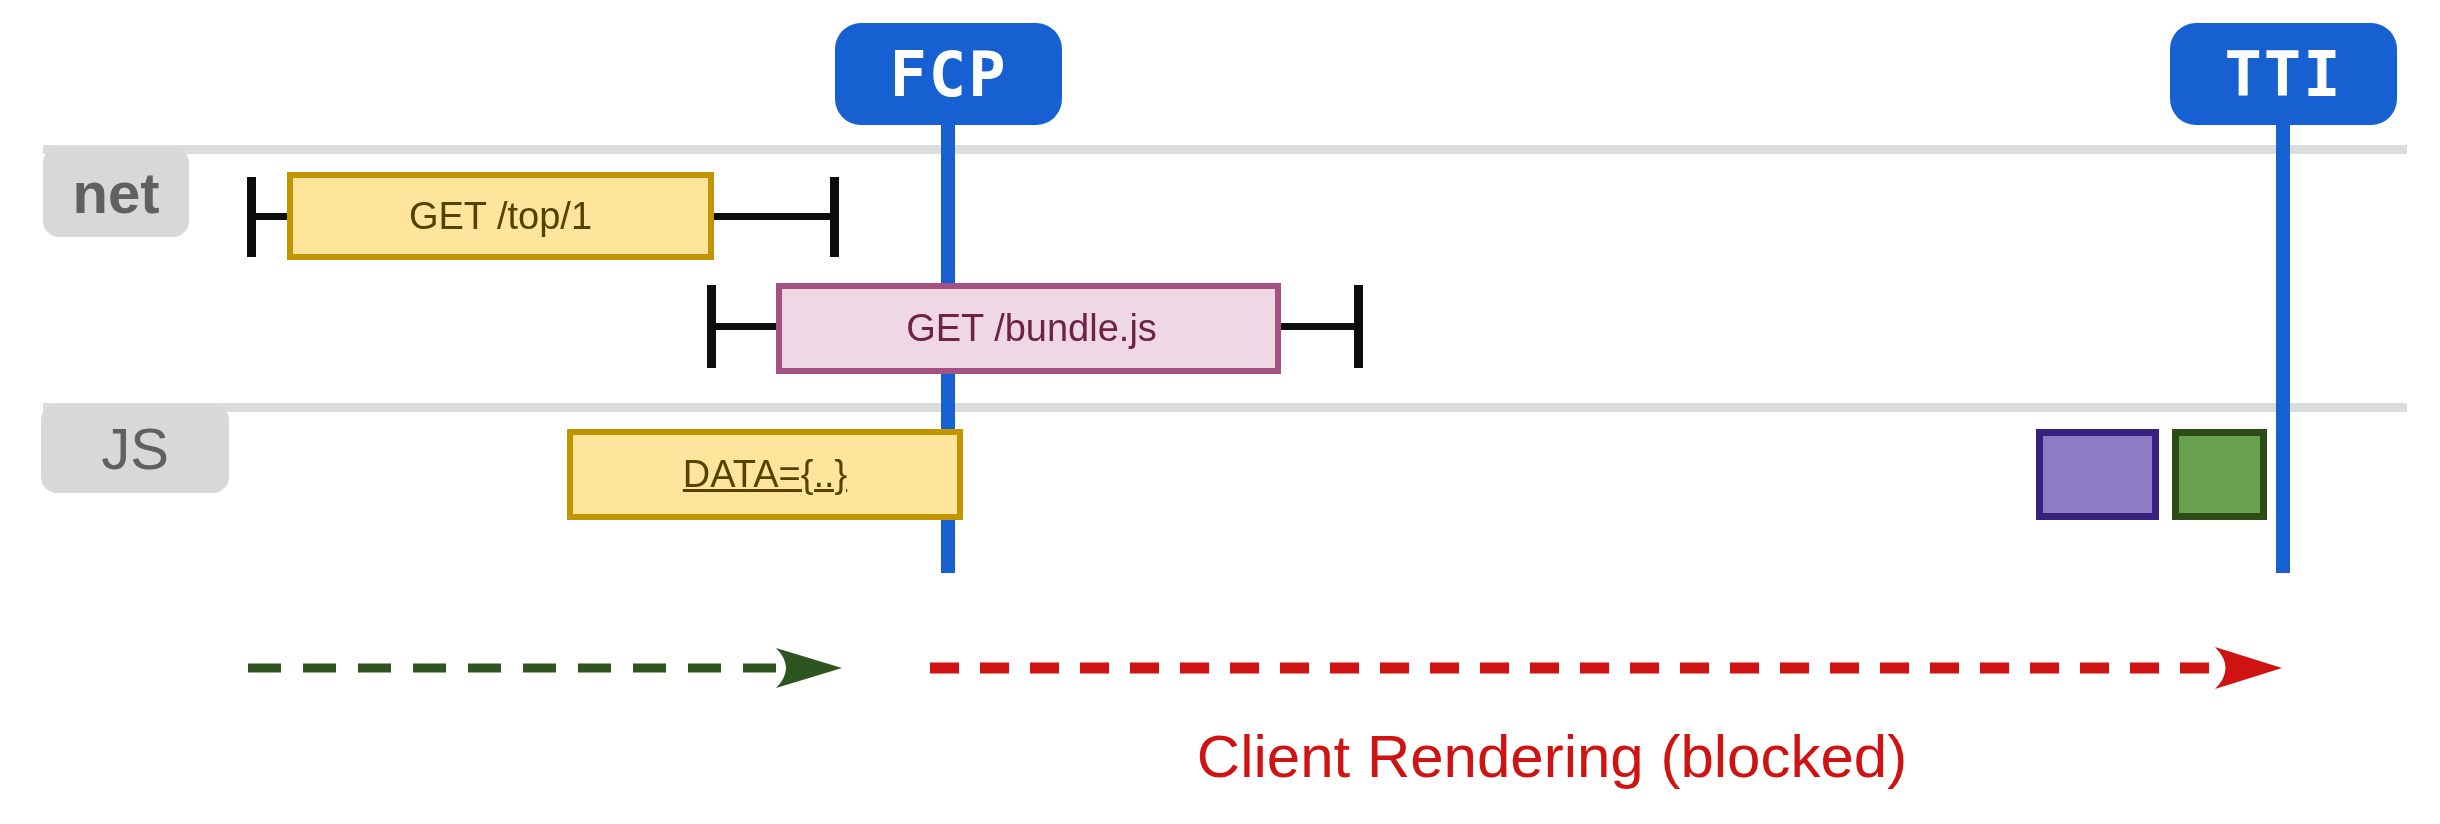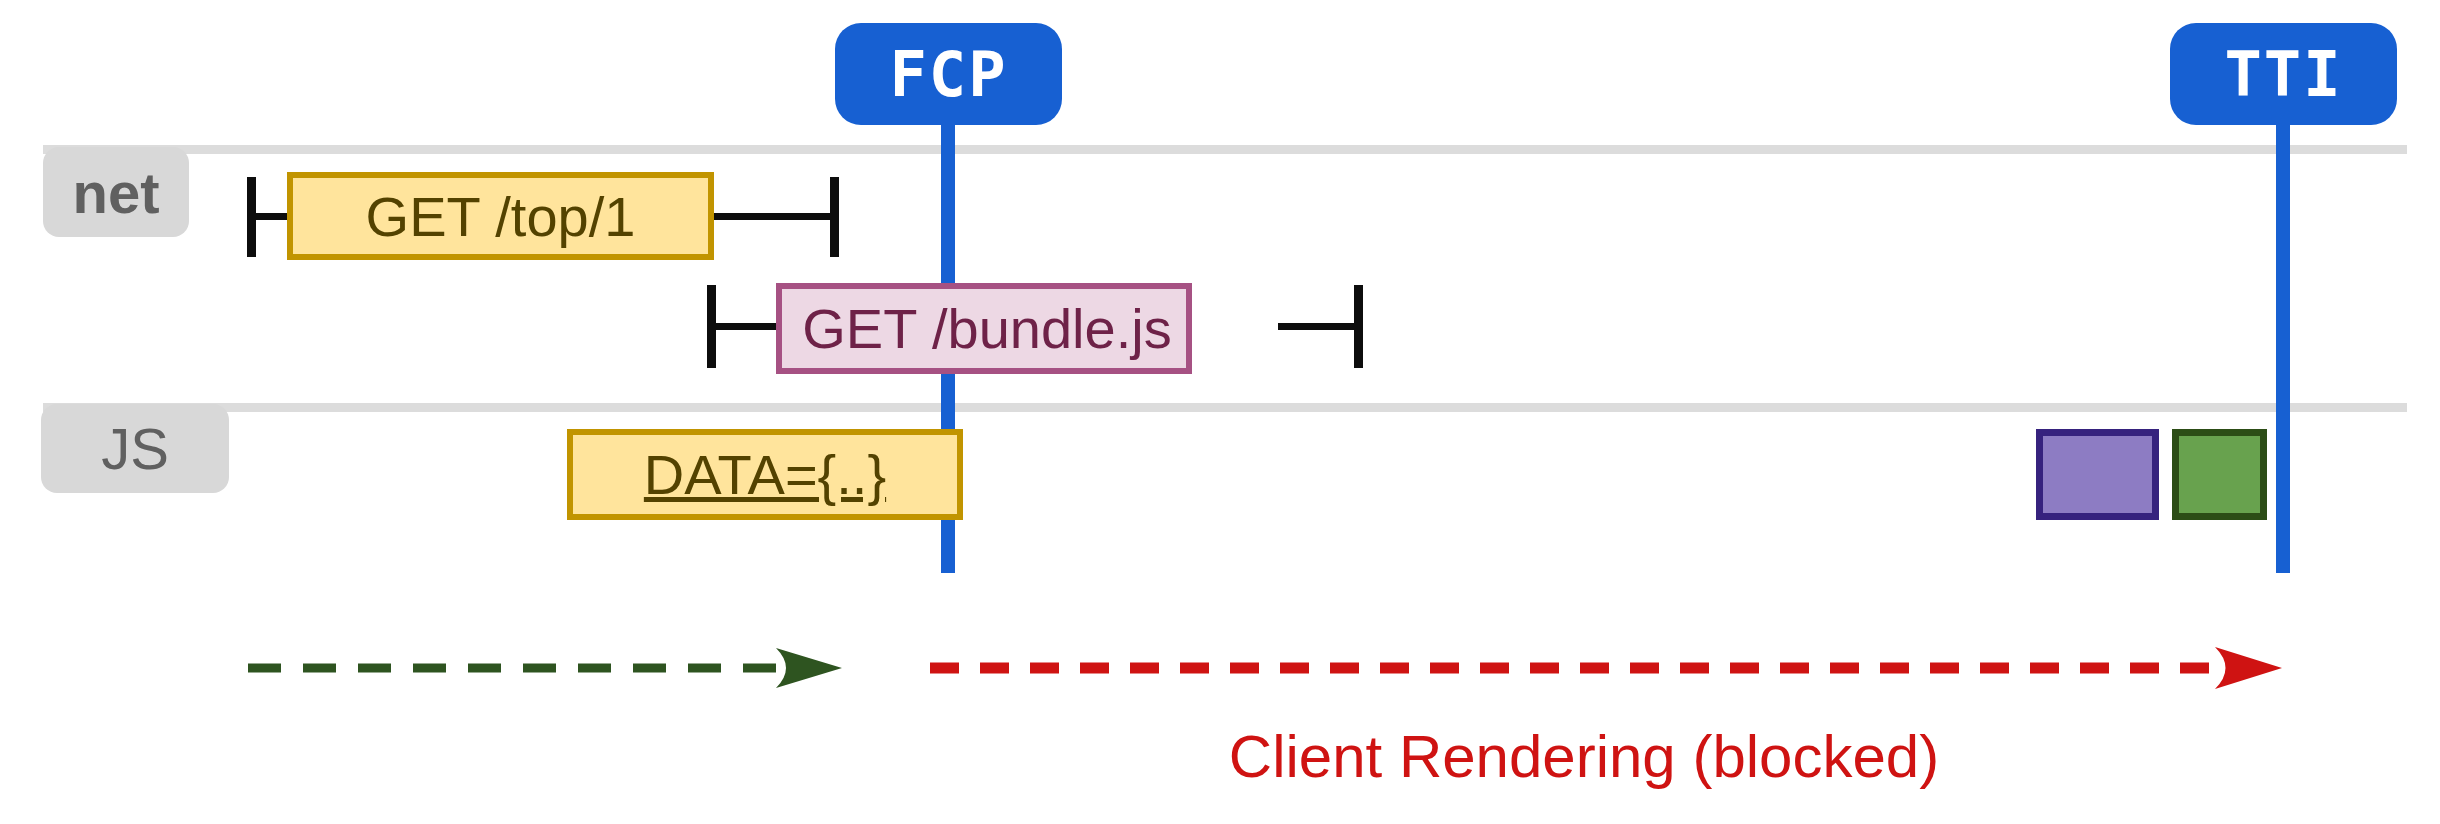--- a/index.html
+++ b/index.html
@@ -85,36 +85,36 @@
   .bundle-end-line   { left: 1278px; top: 323px; width: 80px; }
   .bundle-end-bar    { left: 1354px; top: 285px; height: 83px; }
 
   
   .task-box {
     position: absolute;
     box-sizing: border-box;
     display: flex;
     align-items: center;
     justify-content: center;
-    font-size: 56px;
+    font-size: 38px;
     z-index: 5;
     white-space: nowrap;
   }
   .yellow {
     background: var(--yellow-fill);
     border: 6px solid var(--yellow-border);
     color: var(--yellow-text);
   }
   .pink {
     background: var(--pink-fill);
     border: 6px solid var(--pink-border);
     color: var(--pink-text);
   }
   .get-top   { left: 287px;  top: 172px; width: 427px; height: 88px; }
-  .get-bundle{ left: 776px;  top: 283px; width: 416px; height: 91px; padding-left: 6px; }
+  .get-bundle{ left: 776px;  top: 283px; width: 505px; height: 91px; padding-left: 6px; }
   .data-box  { left: 567px;  top: 429px; width: 396px; height: 91px; text-decoration: underline; }
   .render-box{ left: 1360px; top: 429px; width: 665px; height: 91px; }
 
   .block {
     position: absolute;
     box-sizing: border-box;
     top: 429px;
     height: 91px;
     z-index: 5;
   }
@@ -136,21 +136,21 @@
 
   .phase-label {
     position: absolute;
     top: 722px;
     font-size: 60px;
     text-align: center;
     white-space: nowrap;
     z-index: 2;
   }
   .server-label { left: 193px; width: 700px;  color: var(--server); }
-  .client-label { left: 984px; width: 1200px; color: var(--client); }
+  .client-label { left: 952px; width: 1200px; color: var(--client); }
 </style>
 </head>
 <body>
 
 <div class="stage">
 
   <div class="track-line net-line"></div>
   <div class="track-line js-line"></div>
 
   <div class="metric-line fcp-line"></div>

